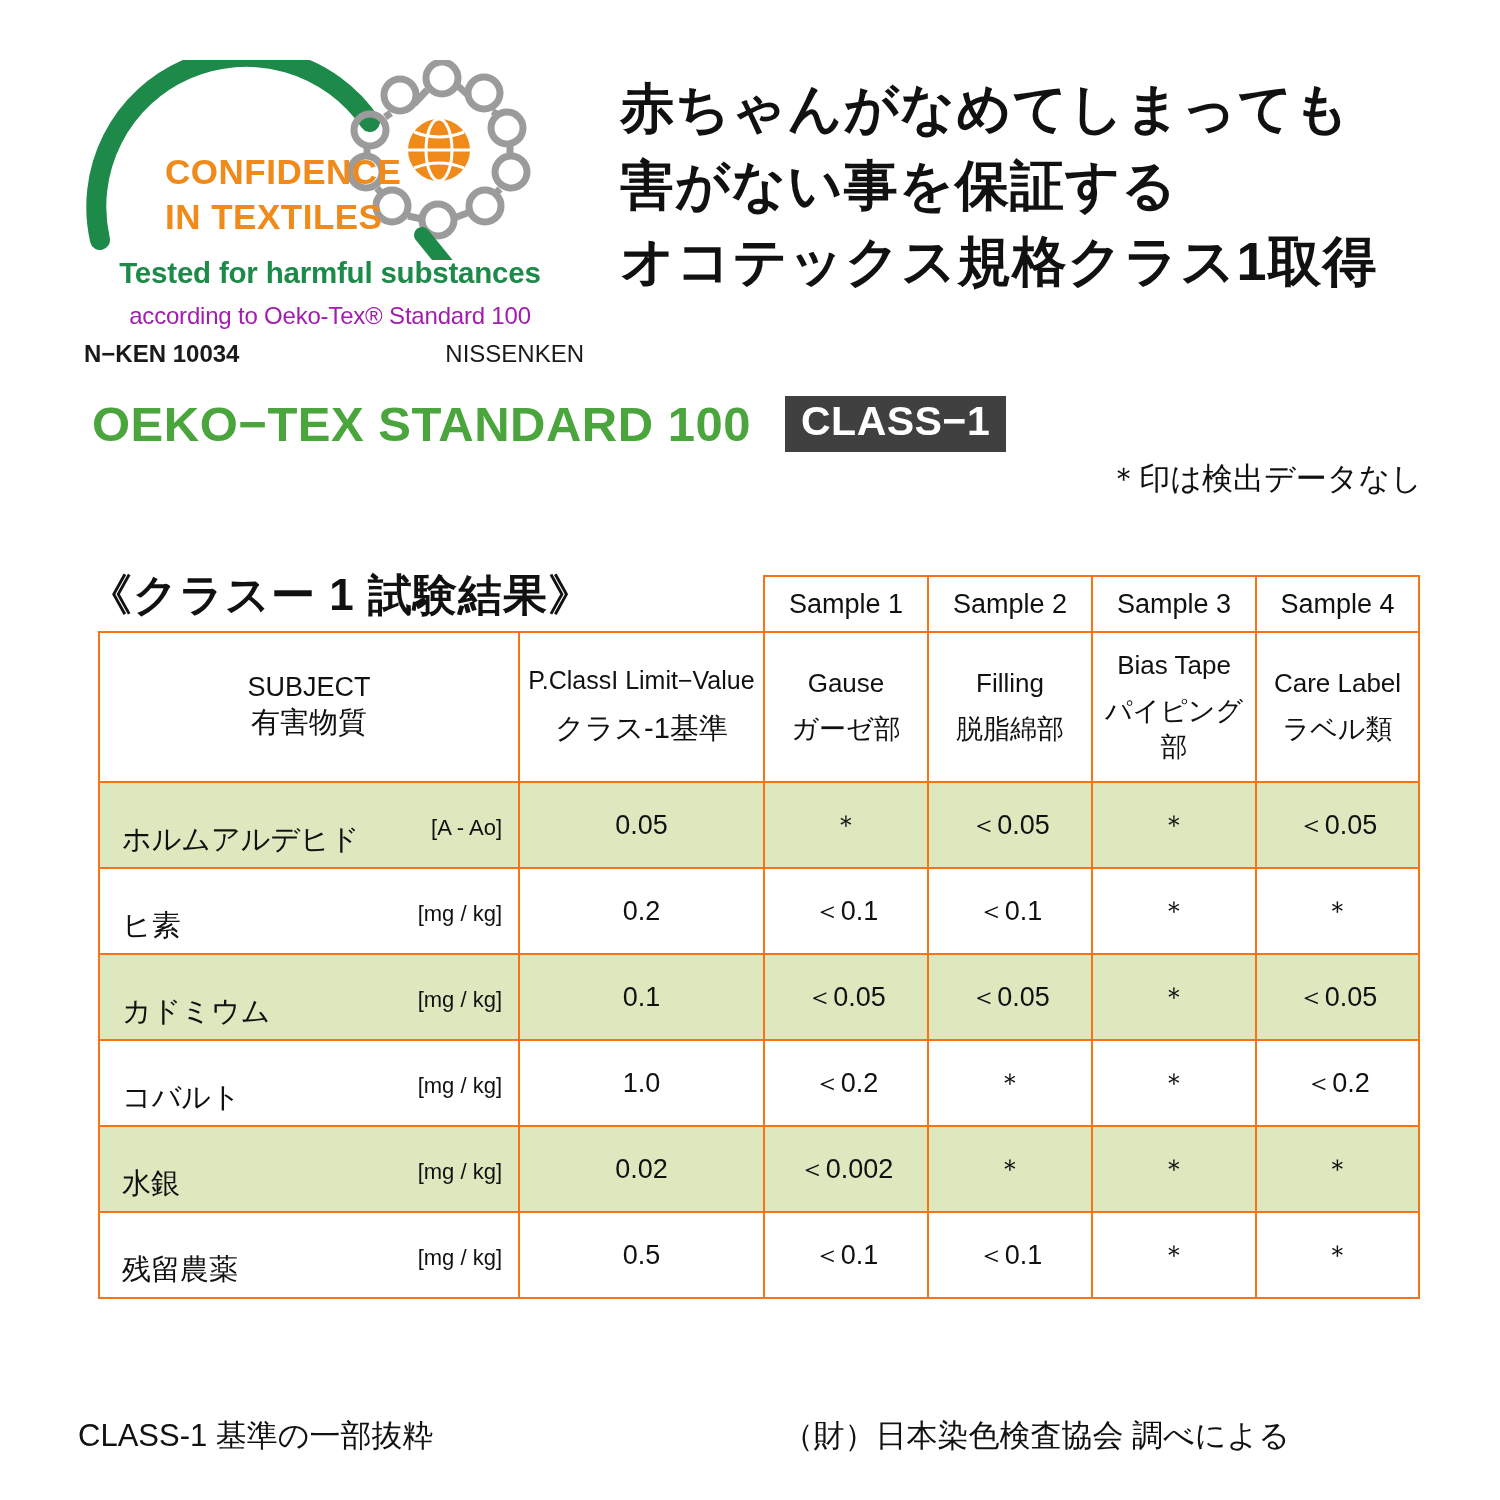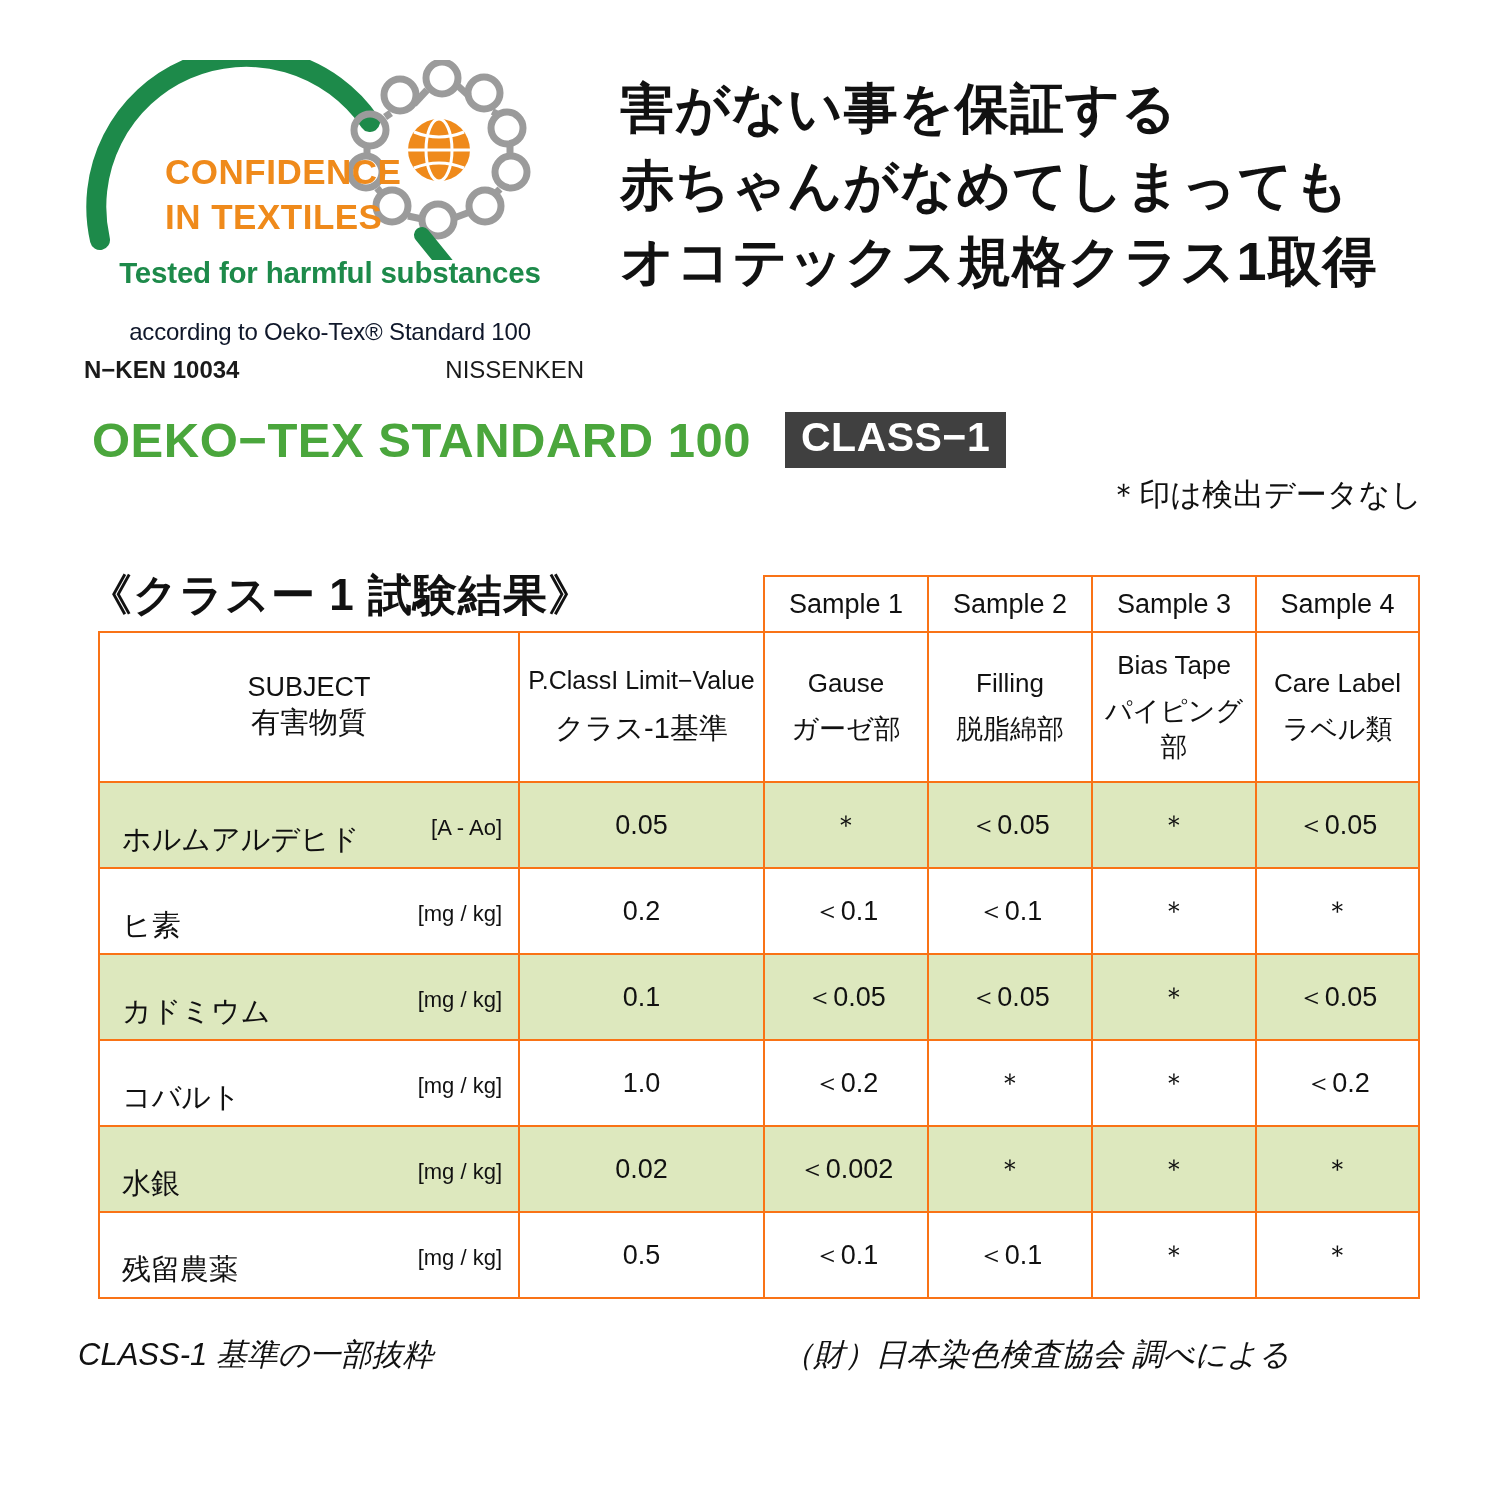--- a/index.html
+++ b/index.html
@@ -57,22 +57,22 @@
   .logo-sub {
     font-size: 29.5px;
     color: #1d8a4a;
     font-weight: bold;
     margin-top: -4px;
     letter-spacing: -0.2px;
   }
 
   .logo-sub2 {
     font-size: 24px;
-    color: #0f172a;
-    margin-top: 28px;
+    color: #a21caf;
+    margin-top: 12px;
     letter-spacing: -0.2px;
   }
 
   .logo-row {
     display: flex;
     justify-content: space-between;
     align-items: baseline;
     margin-top: 10px;
     padding: 0 6px 0 14px;
     font-size: 24px;
@@ -209,29 +209,28 @@
   }
   .subject-cell.tight .name { font-size: 27px; }
 
   .limit-cell { font-size: 31px; }
   .val-cell { font-size: 30px; }
 
   
   .footer {
     position: absolute;
     left: 0;
-    top: 1334px;
+    top: 1415px;
     width: 1368px;
     display: flex;
     justify-content: space-between;
     padding: 0 78px;
     box-sizing: border-box;
     font-size: 31px;
     color: #111;
-    font-style: italic;
   }
 </style>
 </head>
 <body>
 
 <div class="top">
 
   <div class="logo-block">
     <div class="logo-mark">
       <svg width="520" height="200" viewBox="0 0 520 200">
@@ -278,22 +277,22 @@
     </div>
     <div class="logo-sub">Tested for harmful substances</div>
     <div class="logo-sub2">according to Oeko-Tex® Standard 100</div>
     <div class="logo-row">
       <span class="nken">N−KEN 10034</span>
       <span class="nissenken">NISSENKEN</span>
     </div>
   </div>
 
   <div class="headline">
+    <div>赤ちゃんがなめてしまっても</div>
     <div>害がない事を保証する</div>
-    <div>赤ちゃんがなめてしまっても</div>
     <div>オコテックス規格クラス1取得</div>
   </div>
 </div>
 
 <div class="std-line">
   <span class="std-title">OEKO−TEX STANDARD 100</span>
   <span class="class-badge">CLASS−1</span>
 </div>
 
 <div class="note-row">

